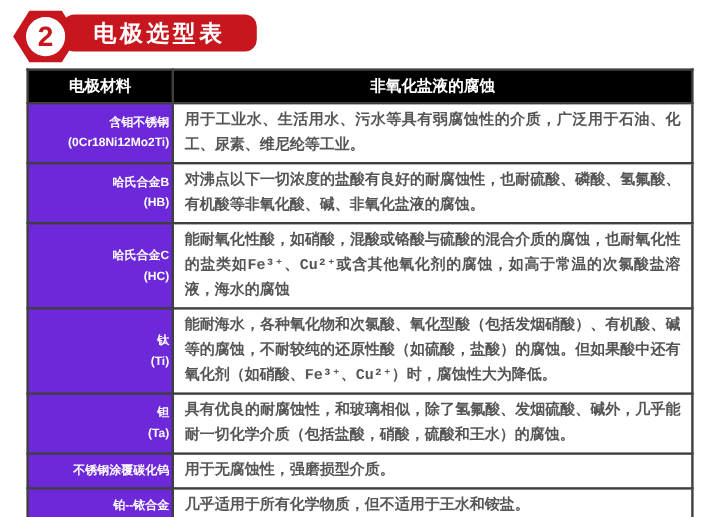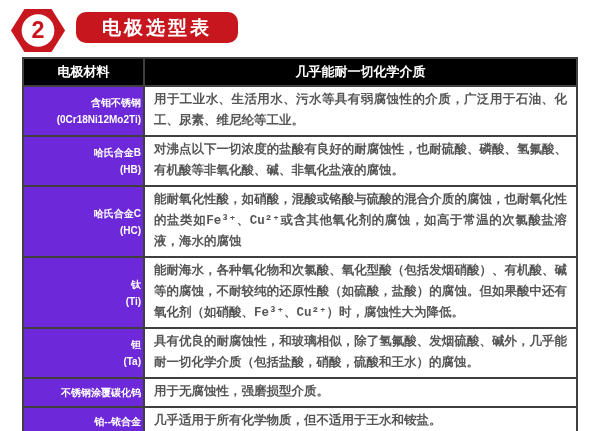--- a/index.html
+++ b/index.html
@@ -11,21 +11,21 @@
   .page {
     position: relative;
     width: 600px;
     height: 431px;
     background: #ffffff;
     overflow: hidden;
   }
   
   .title-pill {
     position: absolute;
-    left: 76px;
+    left: 52px;
     top: 12px;
     width: 162px;
     height: 31px;
     background: #c8161e;
     border-radius: 10px;
     display: flex;
     align-items: center;
     justify-content: center;
     color: #ffffff;
     font-size: 19px;
@@ -111,21 +111,21 @@
 
   <div class="tbl-wrap">
     <table class="sel">
       <colgroup>
           <col class="c1">
           <col>
         </colgroup>
       <thead>
         <tr class="hr">
           <th>电极材料</th>
-          <th>几乎能耐一切化学介质</th>
+          <th>非氧化盐液的腐蚀</th>
         </tr>
       </thead>
       <tbody>
         <tr class="r0">
           <td class="mat">
             <div>含钼不锈钢</div>
             <div class="sub">(0Cr18Ni12Mo2Ti)</div>
           </td>
           <td class="desc">用于工业水、生活用水、污水等具有弱腐蚀性的介质，广泛用于石油、化工、尿素、维尼纶等工业。</td>
         </tr>

